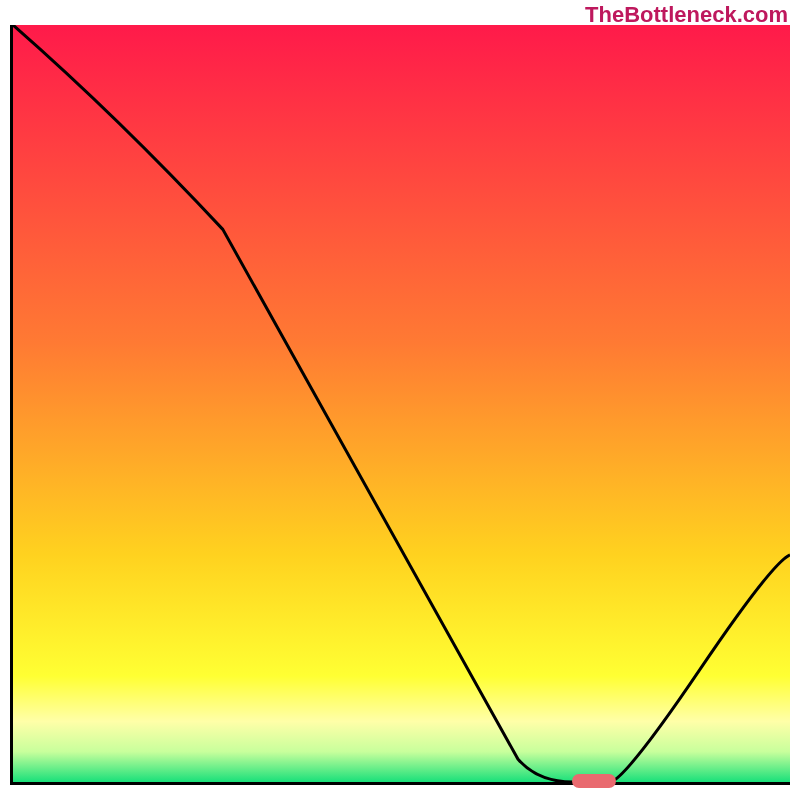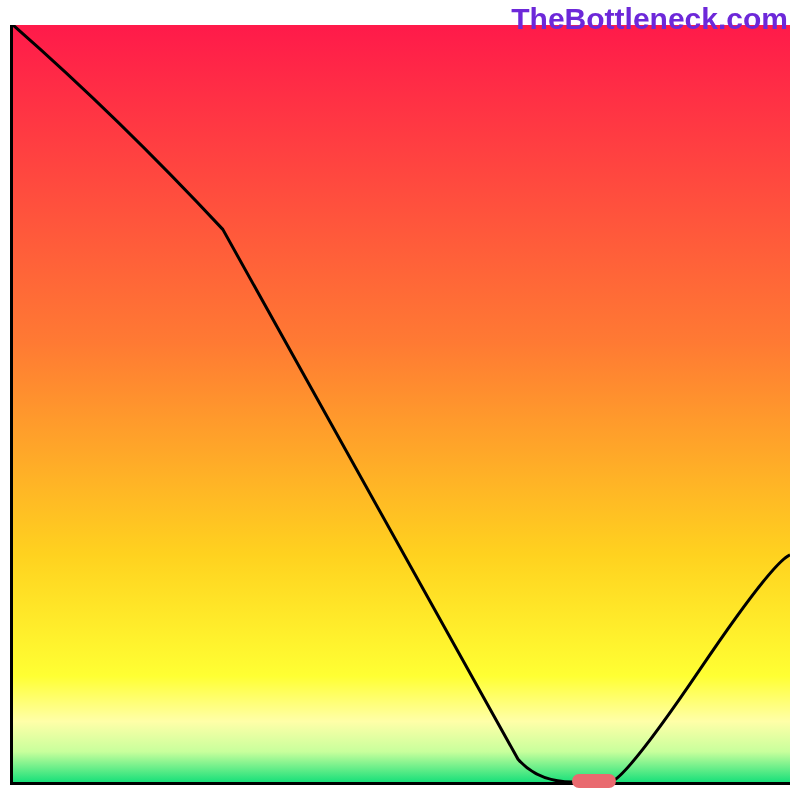--- a/index.html
+++ b/index.html
@@ -8,23 +8,23 @@
     height: 800px;
     background: #ffffff;
     position: relative;
     font-family: Arial, sans-serif;
     overflow: hidden;
   }
   .watermark {
     position: absolute;
     top: 2px;
     right: 12px;
-    font-size: 30px;
+    font-size: 22px;
     font-weight: bold;
-    color: #6d28d9;
+    color: #be185d;
     z-index: 10;
   }
   .plot-area {
     position: absolute;
     top: 25px;
     left: 10px;
     width: 780px;
     height: 760px;
     border-left: 3px solid #000;
     border-bottom: 3px solid #000;

